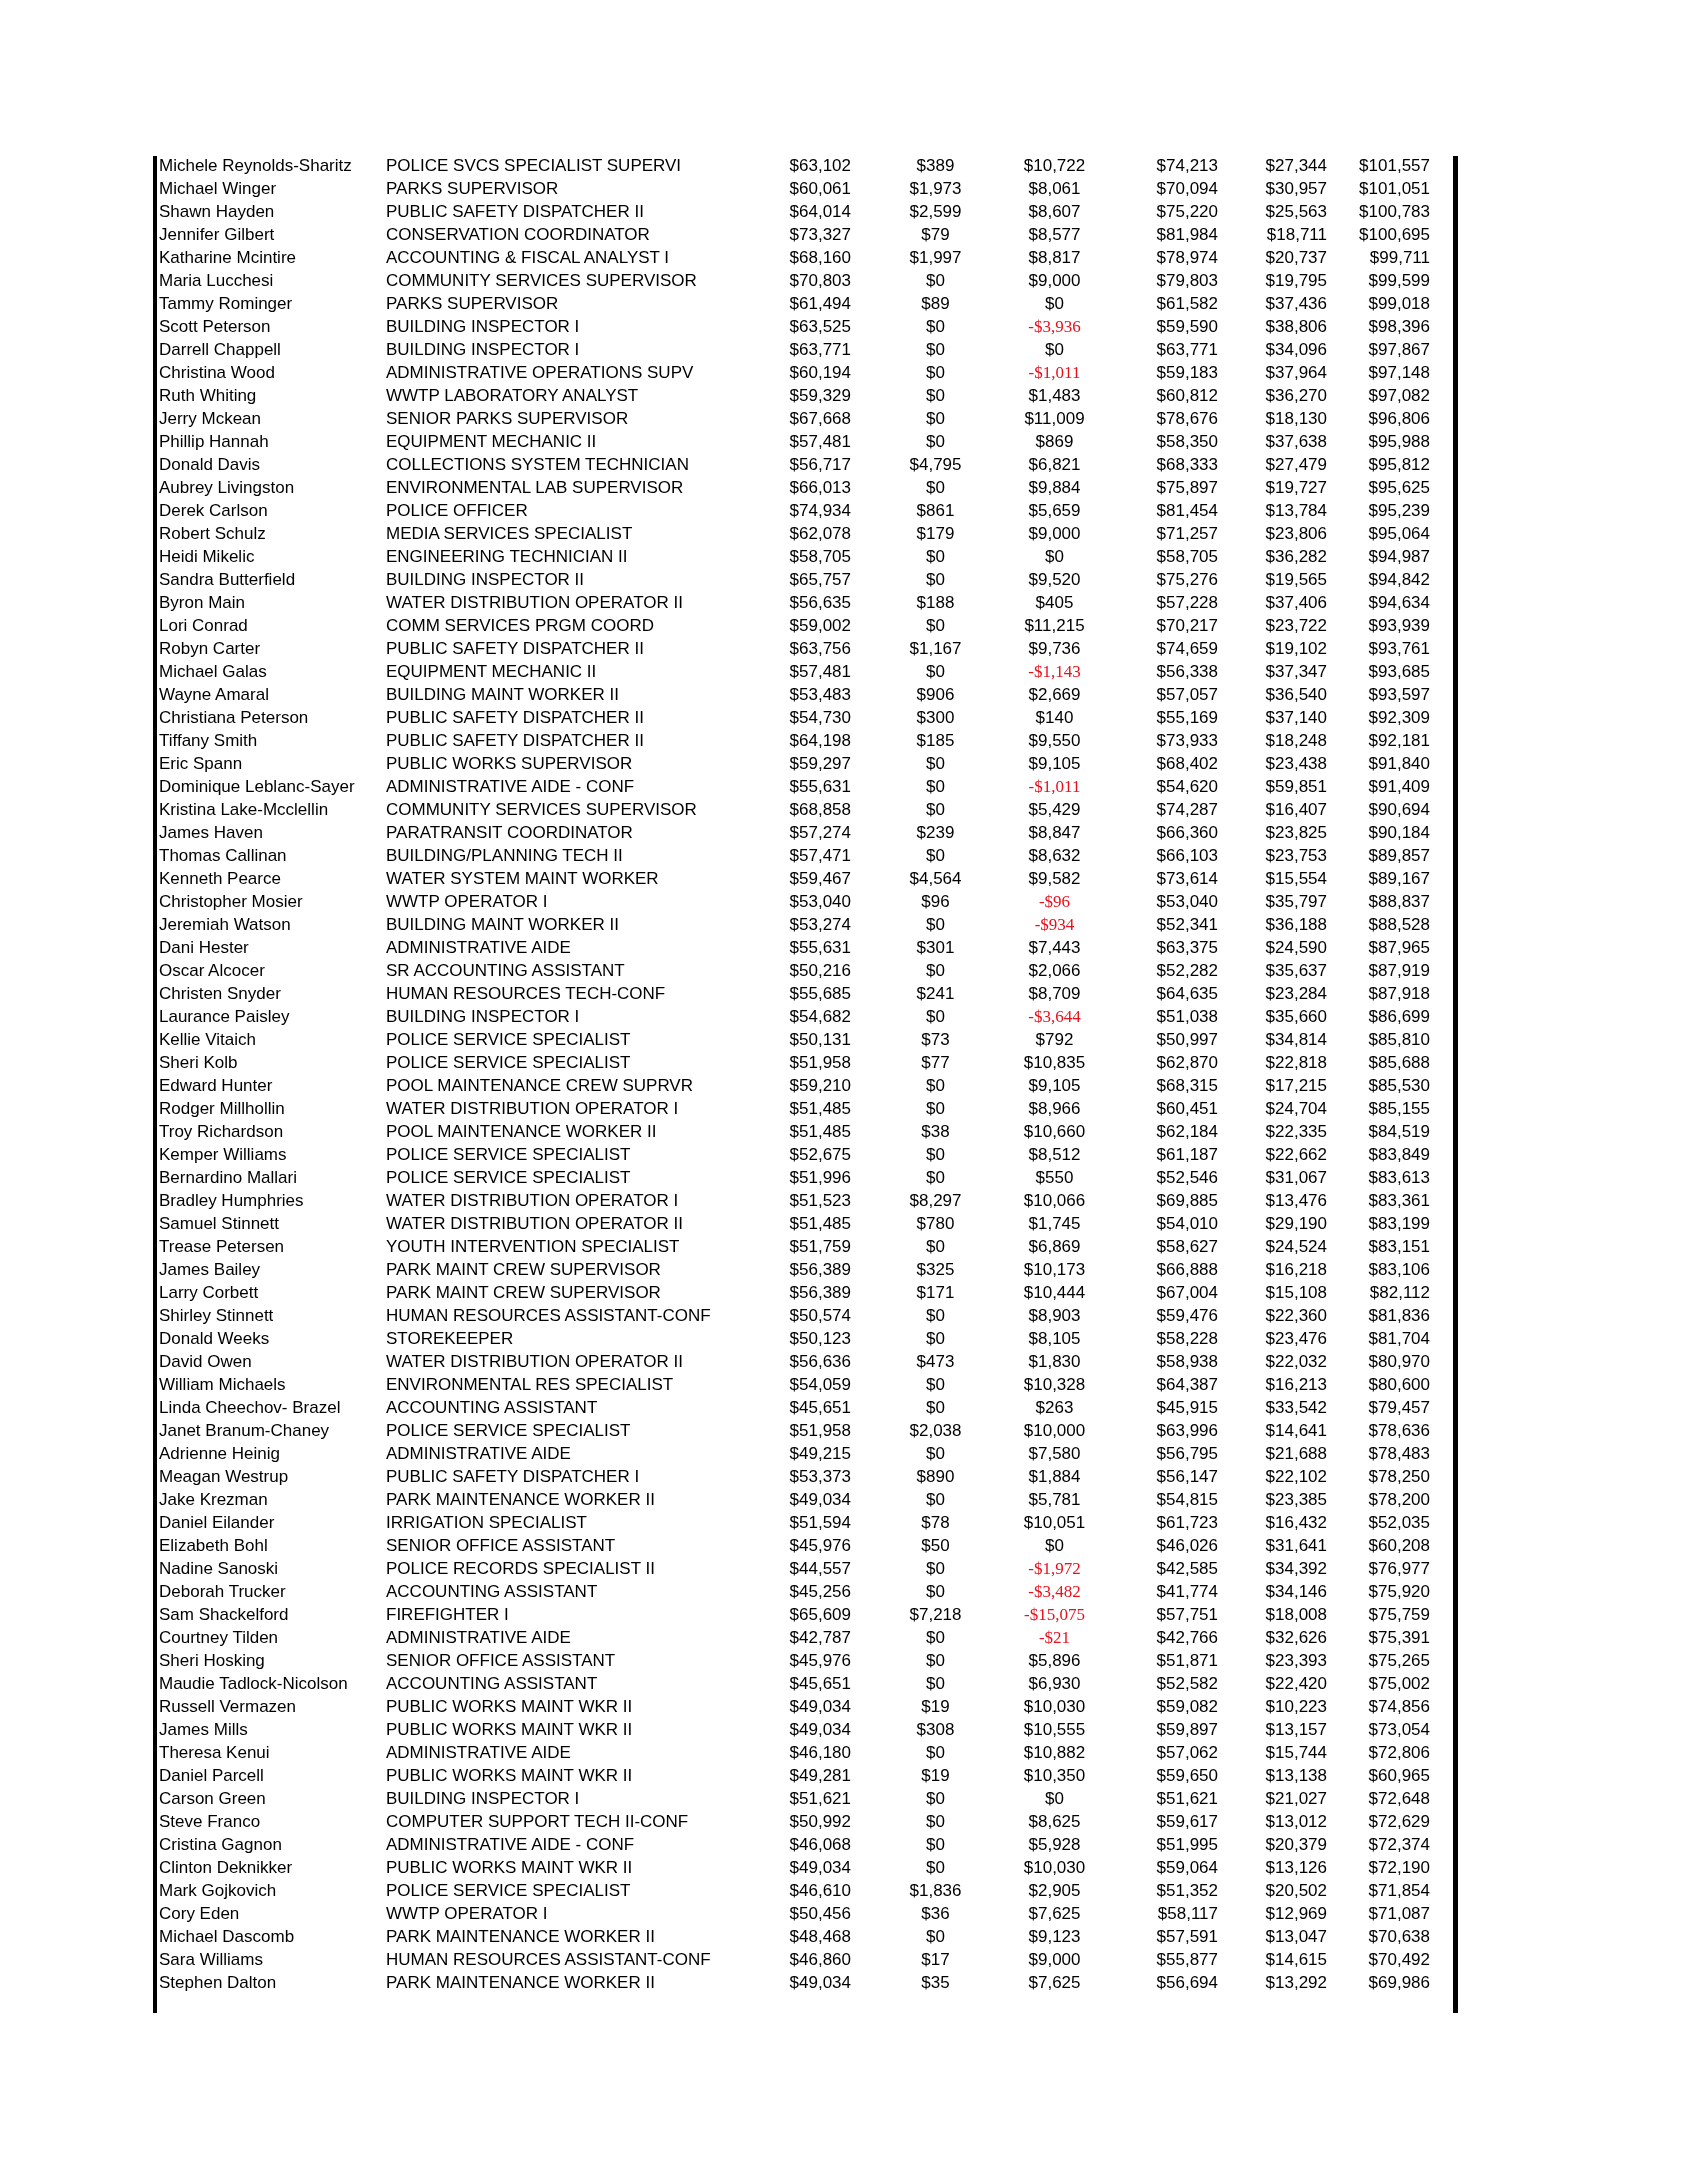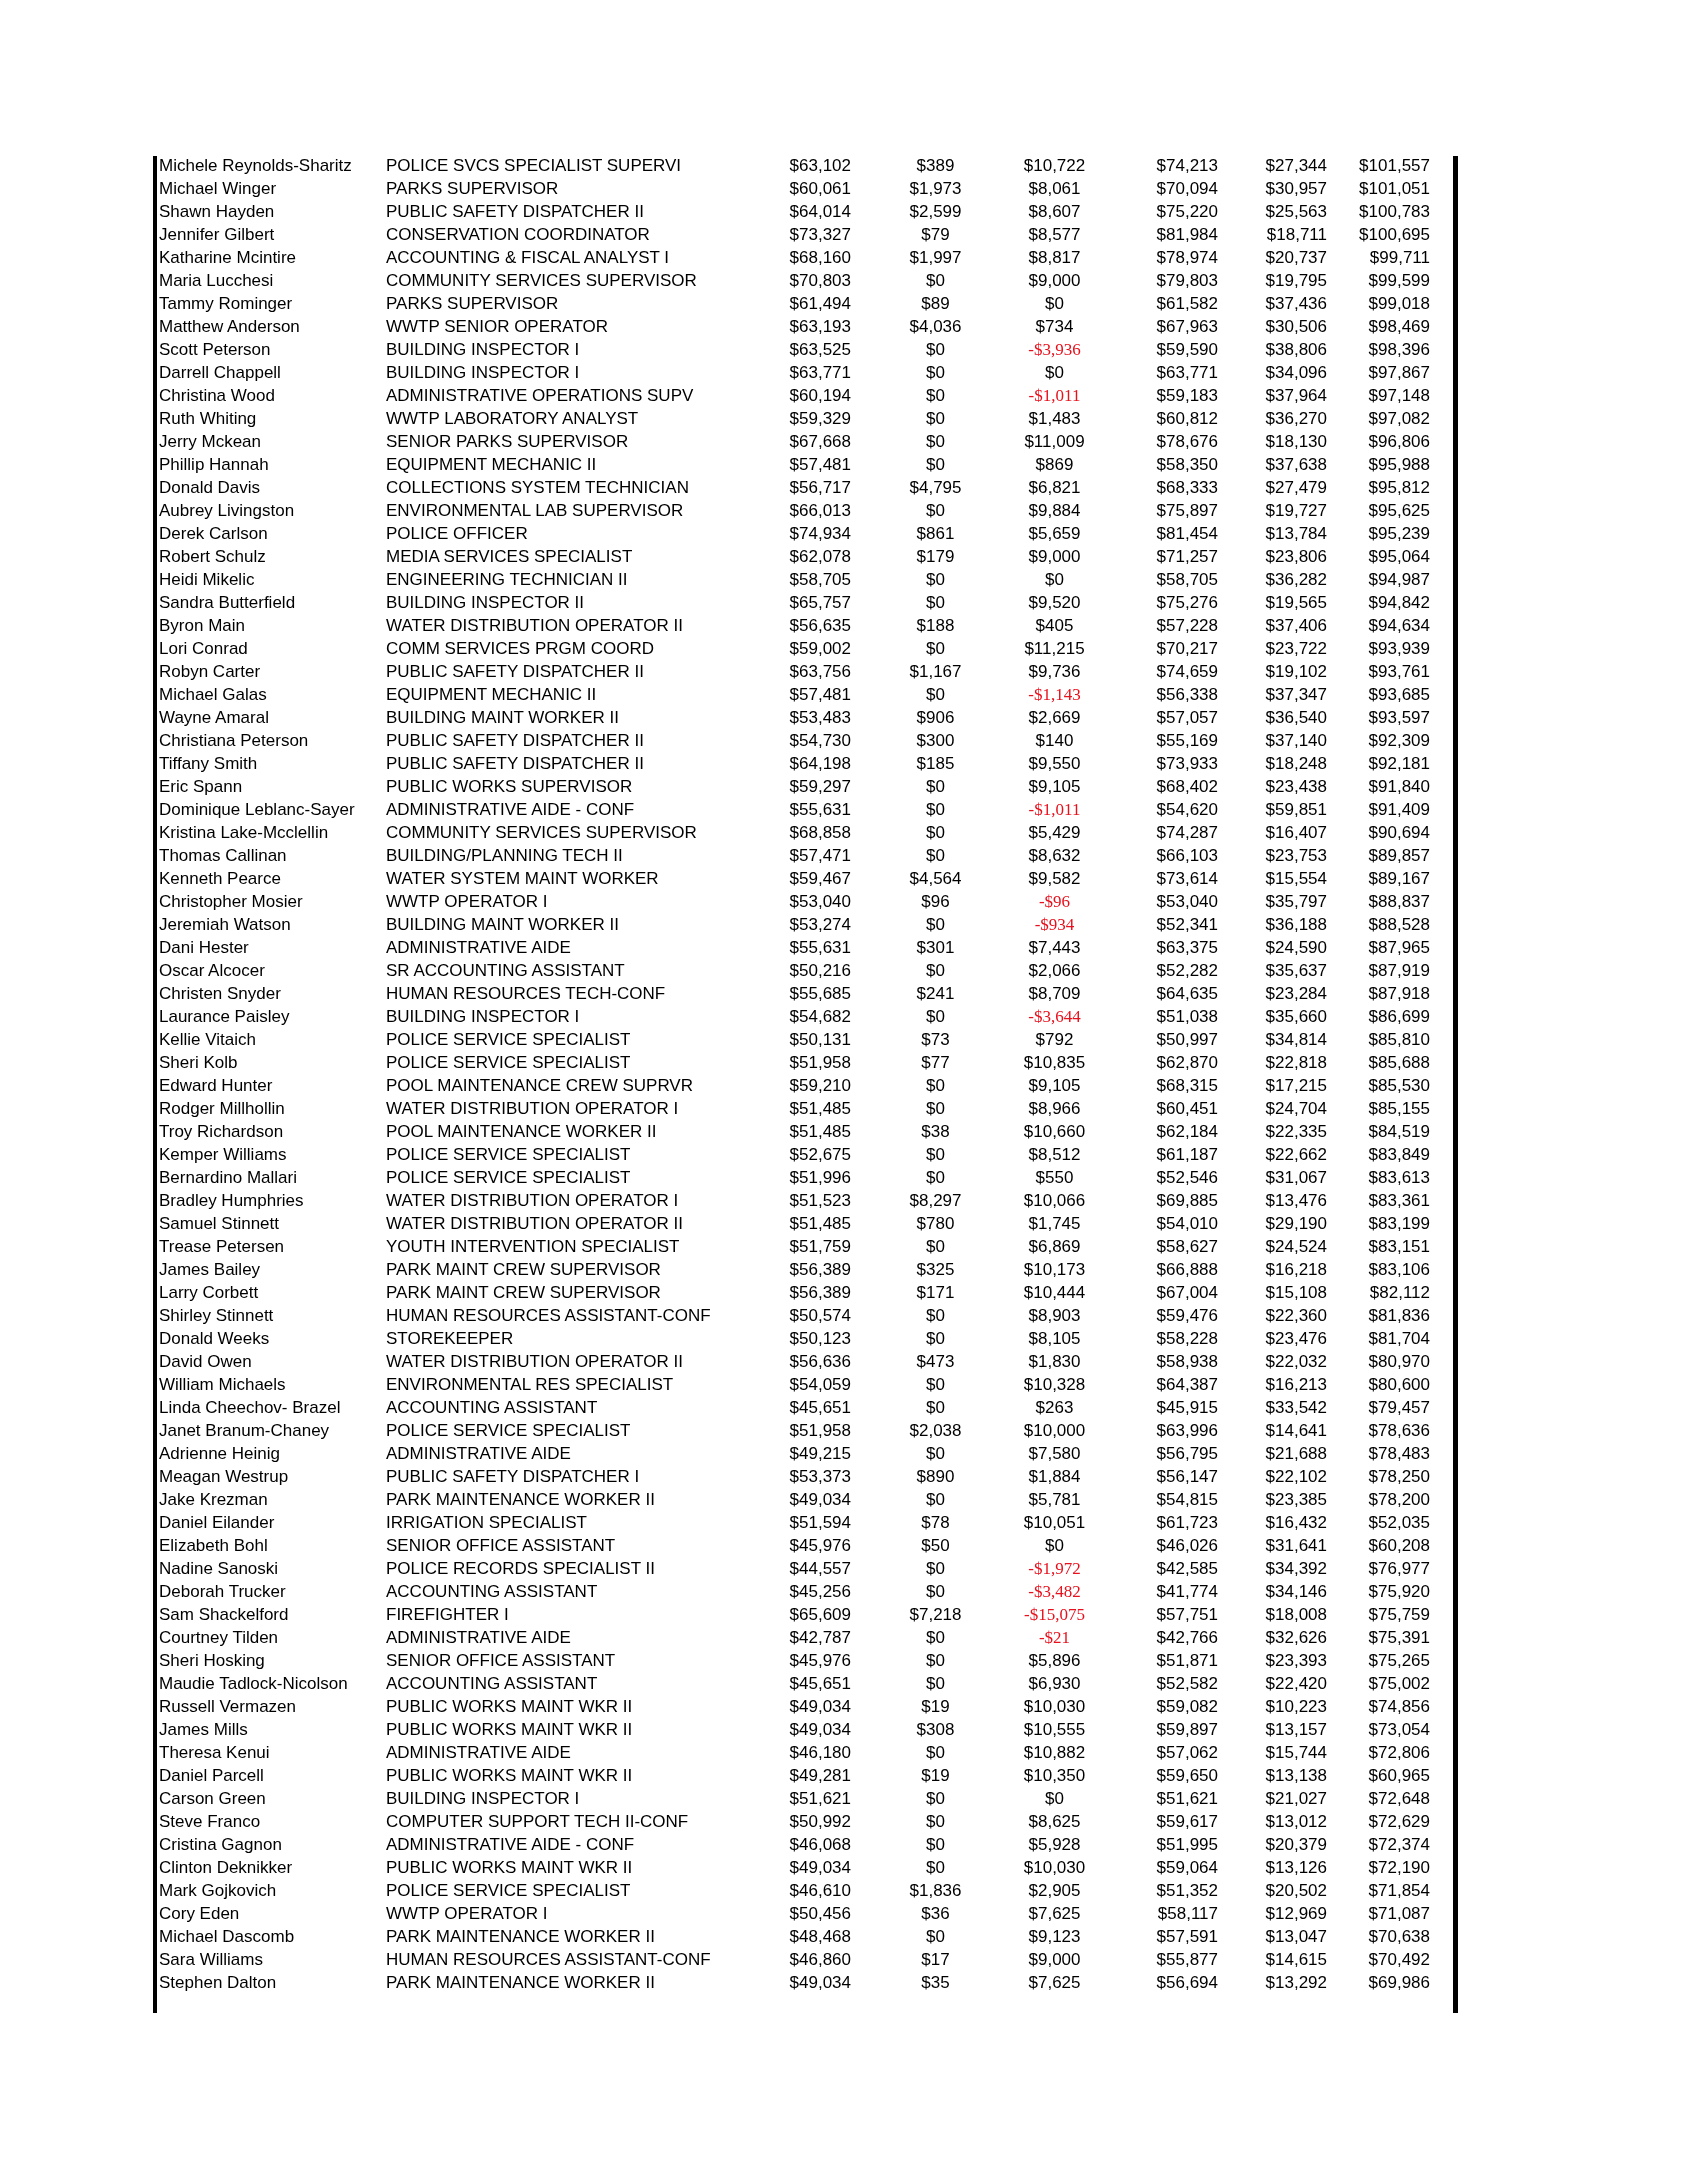--- a/index.html
+++ b/index.html
@@ -92,30 +92,20 @@
         <span class="c c-name">Tammy Rominger</span>
         <span class="c c-title">PARKS SUPERVISOR</span>
         <span class="c c-base">$61,494</span>
         <span class="c c-ot">$89</span>
         <span class="c c-other">$0</span>
         <span class="c c-total">$61,582</span>
         <span class="c c-benefits">$37,436</span>
         <span class="c c-grand">$99,018</span>
       </div>
       <div class="row">
-        <span class="c c-name">Matthew Anderson</span>
-        <span class="c c-title">WWTP SENIOR OPERATOR</span>
-        <span class="c c-base">$63,193</span>
-        <span class="c c-ot">$4,036</span>
-        <span class="c c-other">$734</span>
-        <span class="c c-total">$67,963</span>
-        <span class="c c-benefits">$30,506</span>
-        <span class="c c-grand">$98,469</span>
-      </div>
-      <div class="row">
         <span class="c c-name">Scott Peterson</span>
         <span class="c c-title">BUILDING INSPECTOR I</span>
         <span class="c c-base">$63,525</span>
         <span class="c c-ot">$0</span>
         <span class="c c-other neg">-$3,936</span>
         <span class="c c-total">$59,590</span>
         <span class="c c-benefits">$38,806</span>
         <span class="c c-grand">$98,396</span>
       </div>
       <div class="row">
@@ -322,20 +312,30 @@
         <span class="c c-name">Kristina Lake-Mcclellin</span>
         <span class="c c-title">COMMUNITY SERVICES SUPERVISOR</span>
         <span class="c c-base">$68,858</span>
         <span class="c c-ot">$0</span>
         <span class="c c-other">$5,429</span>
         <span class="c c-total">$74,287</span>
         <span class="c c-benefits">$16,407</span>
         <span class="c c-grand">$90,694</span>
       </div>
       <div class="row">
+        <span class="c c-name">James Haven</span>
+        <span class="c c-title">PARATRANSIT COORDINATOR</span>
+        <span class="c c-base">$57,274</span>
+        <span class="c c-ot">$239</span>
+        <span class="c c-other">$8,847</span>
+        <span class="c c-total">$66,360</span>
+        <span class="c c-benefits">$23,825</span>
+        <span class="c c-grand">$90,184</span>
+      </div>
+      <div class="row">
         <span class="c c-name">Thomas Callinan</span>
         <span class="c c-title">BUILDING/PLANNING TECH II</span>
         <span class="c c-base">$57,471</span>
         <span class="c c-ot">$0</span>
         <span class="c c-other">$8,632</span>
         <span class="c c-total">$66,103</span>
         <span class="c c-benefits">$23,753</span>
         <span class="c c-grand">$89,857</span>
       </div>
       <div class="row">

